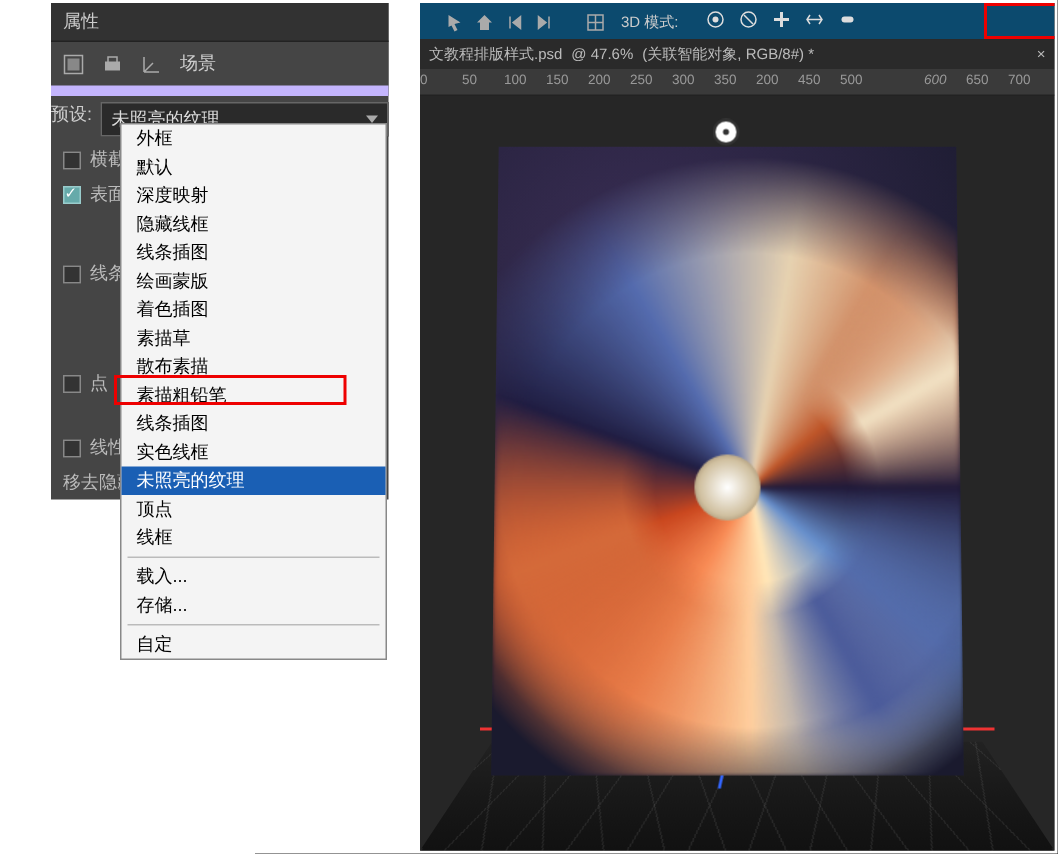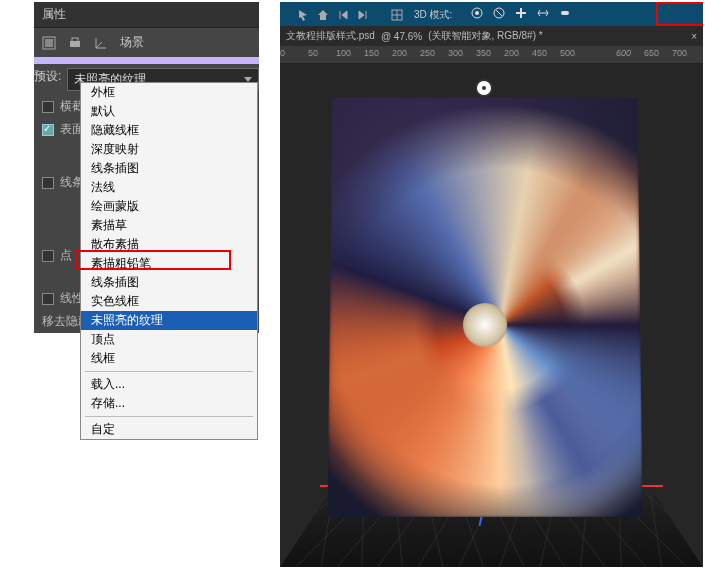--- a/index.html
+++ b/index.html
@@ -137,25 +137,25 @@
     <span class="label-sm">线性</span>
   </div>
   <div class="row">
     <span class="label-sm">移去隐藏</span>
   </div>
 </div>
 
 <div class="dropdown">
   <div class="item">外框</div>
   <div class="item">默认</div>
+  <div class="item">深度映射</div>
   <div class="item">隐藏线框</div>
-  <div class="item">深度映射</div>
   <div class="item">线条插图</div>
-  <div class="item">法线</div>
   <div class="item">绘画蒙版</div>
+  <div class="item">着色插图</div>
   <div class="item">素描草</div>
   <div class="item">散布素描</div>
   <div class="item">素描粗铅笔</div>
   <div class="item">线条插图</div>
   <div class="item">实色线框</div>
   <div class="item selected">未照亮的纹理</div>
   <div class="item">顶点</div>
   <div class="item">线框</div>
   <div class="sep"></div>
   <div class="item">载入...</div>

